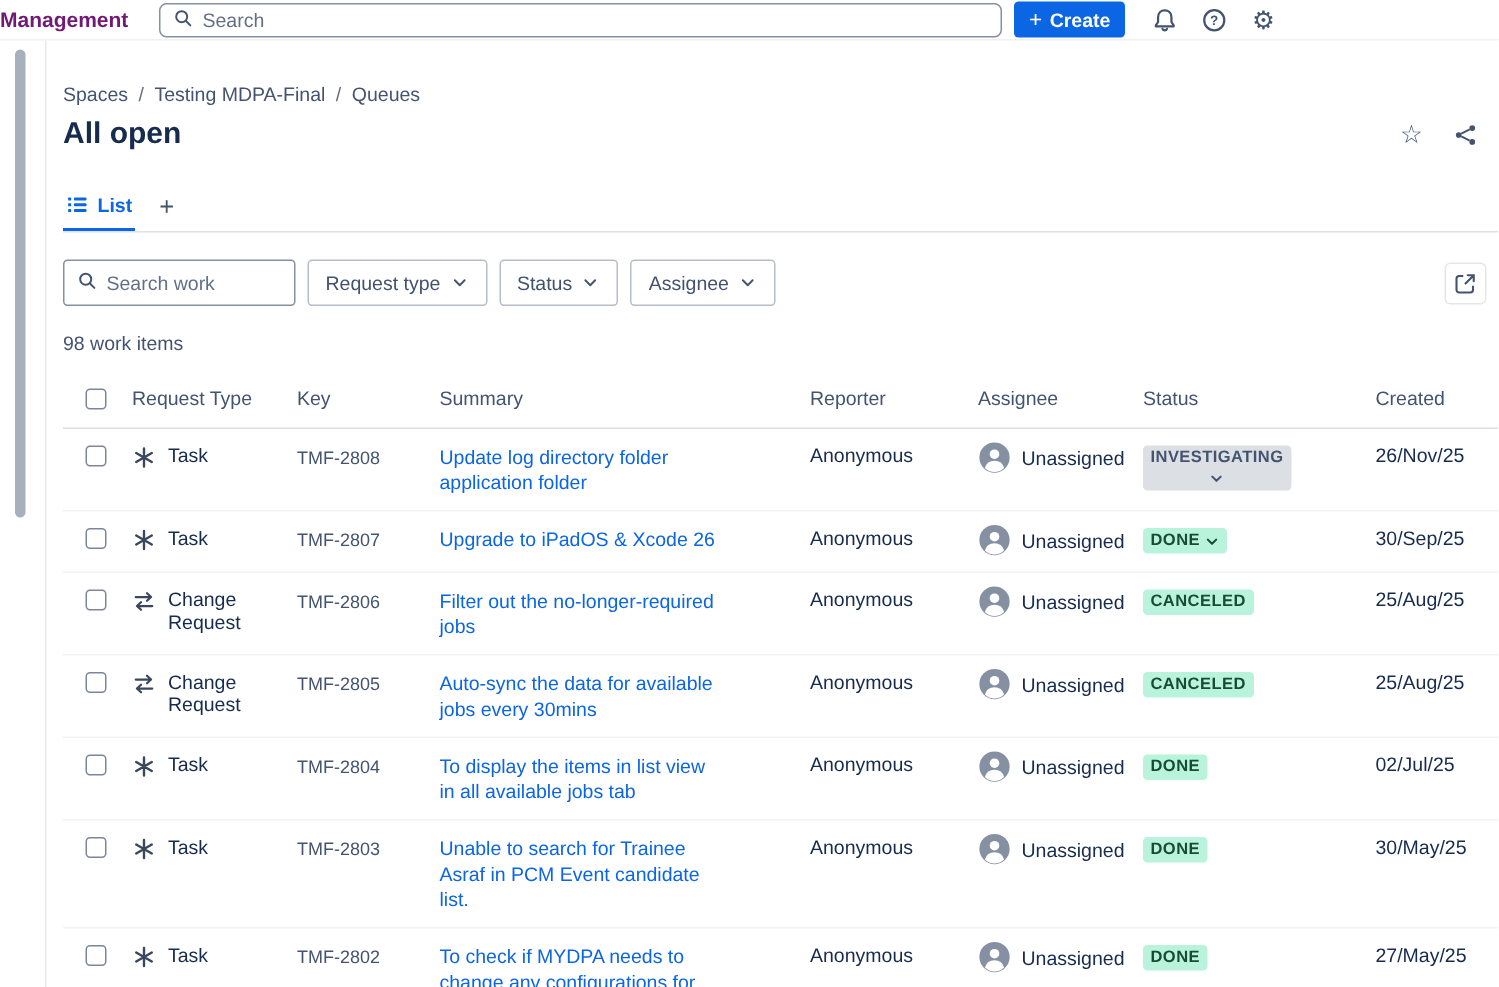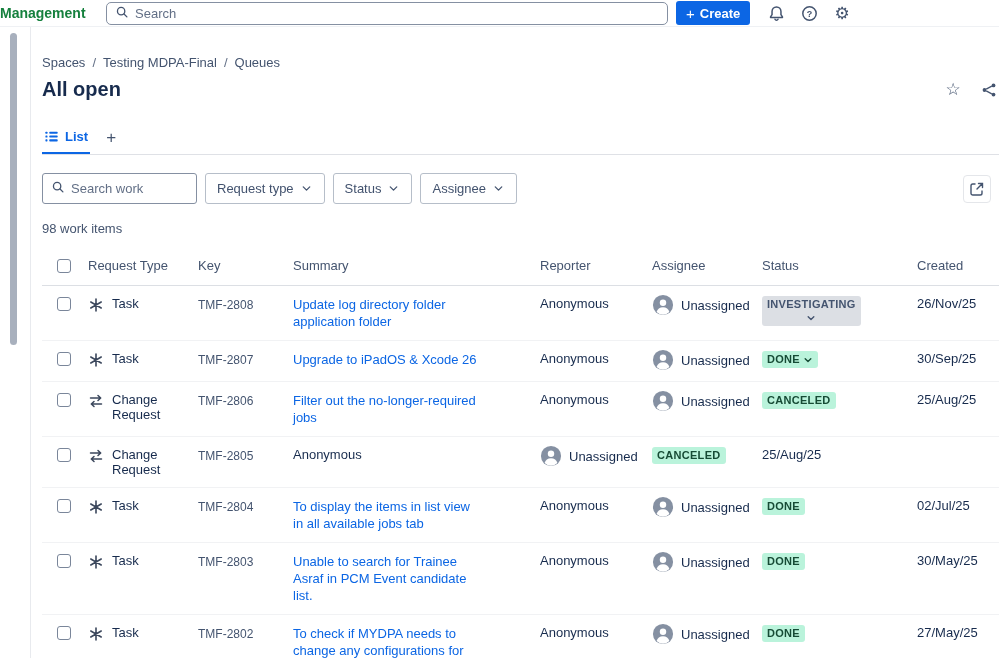--- a/index.html
+++ b/index.html
@@ -2,21 +2,21 @@
 <html><head>
 <meta charset="utf-8">
 <style>
   * { margin:0; padding:0; box-sizing:border-box; }
   html,body { width:999px; height:658px; overflow:hidden; background:#fff;
     font-family:"Liberation Sans", sans-serif; color:#172B4D; font-size:13px; }
 
   
   .topbar { height:27px; display:flex; align-items:center; padding:0 6px 0 0;
     border-bottom:1px solid #EFF1F4; }
-  .app-title { width:106px; font-weight:700; font-size:14px; color:#15803d;
+  .app-title { width:106px; font-weight:700; font-size:14px; color:#701a75;
     white-space:nowrap; overflow:hidden; }
   .topbar-search { flex:0 0 562px; height:23px; border:1px solid #8590A2; border-radius:5px;
     display:flex; align-items:center; padding:0 8px; gap:6px; background:#fff; }
   .topbar-search input { border:none; outline:none; flex:1; font-size:13px;
     font-family:"Liberation Sans", sans-serif; color:#172B4D; background:transparent; }
   .topbar-search input::placeholder { color:#626F86; }
   .create-btn { margin-left:8px; height:24px; padding:0 10px; background:#0C66E4; color:#fff;
     border:none; border-radius:3px; font-size:13px; font-weight:600; display:flex;
     align-items:center; gap:5px; cursor:pointer; font-family:"Liberation Sans",sans-serif; }
   .create-btn .plus { font-size:15px; font-weight:400; line-height:1; }
@@ -32,21 +32,21 @@
   .page { display:flex; height:631px; }
   .left-rail { width:31px; border-right:1px solid #E8EAEE; position:relative; flex:0 0 31px; }
   .rail-thumb { position:absolute; left:10px; top:6px; width:7px; height:312px;
     background:#A8B0BD; border-radius:4px; }
   .main { flex:1; padding:28px 0 0 11px; overflow:hidden; }
 
   
   .breadcrumb { display:flex; gap:7px; font-size:13px; color:#44546F; align-items:center; }
   .crumb { cursor:pointer; }
   .crumb-sep { color:#626F86; }
-  .title-row { display:flex; align-items:center; margin-top:8px; padding-right:0; }
+  .title-row { display:flex; align-items:center; margin-top:8px; padding-right:12px; }
   .page-title { font-size:20px; font-weight:700; color:#172B4D; }
   .title-actions { margin-left:auto; display:flex; gap:16px; align-items:center; }
 
   
   .tabs { margin-top:24px; border-bottom:1px solid #DFE1E6; display:flex; align-items:flex-end;
     gap:16px; padding-left:0; }
   .tab { display:flex; align-items:center; gap:6px; color:#0C66E4; font-weight:600;
     padding:4px 2px 8px; border-bottom:2px solid #0C66E4; cursor:pointer; font-size:13px; }
   .tab-add { color:#44546F; font-size:17px; padding-bottom:8px; cursor:pointer; line-height:1; }
 
@@ -347,20 +347,23 @@
       <span class="type-icon is-change">
 
         <svg class="svg-change" width="16" height="16" viewBox="0 0 16 16" fill="none" stroke="#3B475C" stroke-width="1.5" stroke-linecap="round" stroke-linejoin="round">
           <path d="M2.5 5h10M10 2.5L12.7 5 10 7.5"></path>
           <path d="M13.5 11h-10M6 8.5L3.3 11 6 13.5"></path>
         </svg>
       </span>
       <span class="type-label">Change Request</span>
     </div>
     <div class="cell cell-key">TMF-2805</div>
+    <div class="cell cell-summary">
+      <a href="#" class="summary-link">Auto-sync the data for available jobs every 30mins</a>
+    </div>
     <div class="cell cell-reporter">Anonymous</div>
     <div class="cell cell-assignee">
       <span class="avatar">
         <svg width="22" height="22" viewBox="0 0 24 24">
           <circle cx="12" cy="12" r="11" fill="#8590A2"></circle>
           <circle cx="12" cy="9.6" r="3.5" fill="#fff"></circle>
           <path d="M5 19.6a7.3 7.3 0 0 1 14 0A10.9 10.9 0 0 1 12 22.6a10.9 10.9 0 0 1-7-3z" fill="#fff"></path>
         </svg>
       </span>
       <span>Unassigned</span>

